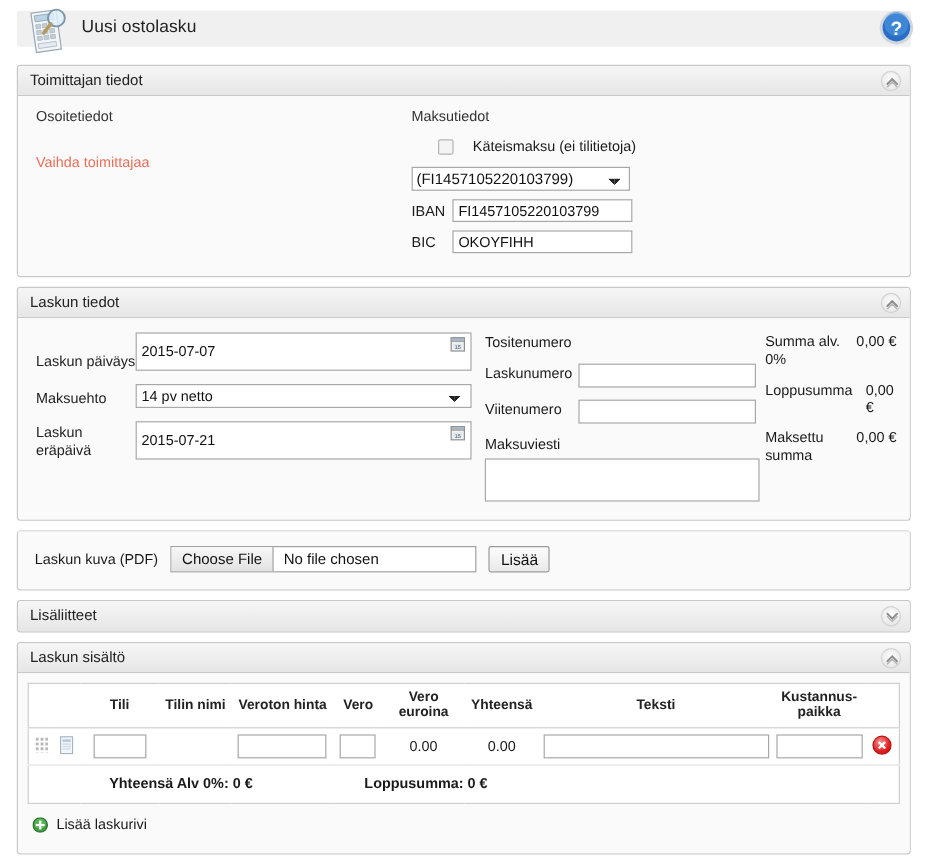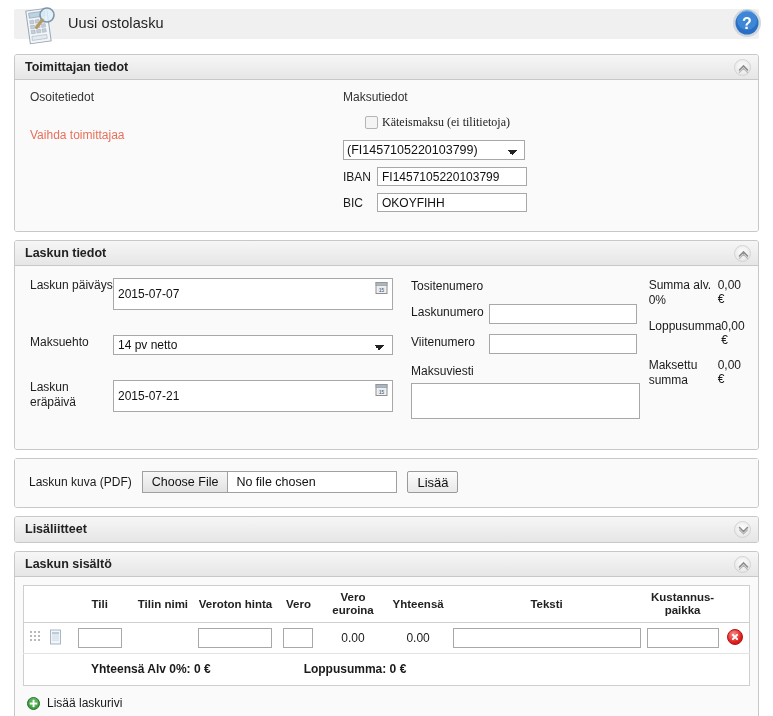--- a/index.html
+++ b/index.html
@@ -51,21 +51,21 @@
     margin: 0 14px 8px 14px;
     border: 1px solid #c8c8c8;
     border-radius: 3px;
     background: #fafafa;
   }
   .panel-head {
     position: relative;
     height: 25px;
     line-height: 25px;
     padding: 0 10px;
-    font-weight: bold;
+    font-weight: normal;
     font-size: 12.5px;
     color: #222;
     background: linear-gradient(to bottom, #f6f6f6 0%, #e6e6e6 100%);
     border-bottom: 1px solid #c8c8c8;
     border-radius: 2px 2px 0 0;
   }
   .panel-head.flat { border-bottom: none; border-radius: 2px; }
   .toggler {
     position: absolute;
     right: 7px; top: 4px;
@@ -95,21 +95,21 @@
 
   .cash-row { display: flex; align-items: center; margin: 0 0 10px 22px; }
   .cb {
     width: 13px; height: 13px;
     border: 1px solid #b4b4b4;
     background: #f4f4f4;
     border-radius: 2px;
     display: inline-block;
     cursor: pointer;
   }
-  .cash-row .cb-label { margin-left: 4px; font-size: 12px; font-family: Liberation Serif, serif; }
+  .cash-row .cb-label { margin-left: 16px; font-size: 12px; }
 
   input[type=text], textarea, select {
     font-family: "Liberation Sans", sans-serif;
     font-size: 12px;
     color: #111;
     border: 1px solid #a8a8a8;
     background: #ffffff;
     padding: 2px 4px;
     border-radius: 0;
     outline: none;
@@ -132,21 +132,21 @@
   .fld-row .fl { width: 34px; font-size: 12px; }
   .in-iban { width: 150px; height: 19px; }
   .in-bic  { width: 150px; height: 19px; }
 
   
   .inv-wrap { display: flex; padding-top: 2px; }
   .inv-c1 { width: 390px; }
   .inv-c2 { width: 240px; }
   .inv-c3 { flex: 1; }
 
-  .r { display: flex; align-items: flex-start; margin-bottom: 25px; }
+  .r { display: flex; align-items: flex-end; margin-bottom: 11px; }
   .r .lab { width: 88px; padding-left: 5px; font-size: 12px; line-height: 15px; color: #222; }
   .date-box { position: relative; width: 280px; }
   .date-box input { width: 280px; height: 32px; padding-right: 36px; }
   .cal-ico {
     position: absolute; right: 4px; top: 3px;
     width: 14px; height: 14px;
     cursor: pointer;
   }
   .sel-term {
     width: 280px; height: 20px;
@@ -398,21 +398,21 @@
           <div class="lab2" style="width:auto;margin-bottom:2px;">Maksuviesti</div>
           <textarea class="msg-area" style=""></textarea>
         </div>
       </div>
 
       <div class="inv-c3">
         <div class="tot-row">
           <div class="tot-lab">Summa alv. 0%</div>
           <div class="tot-val">0,00 €</div>
         </div>
-        <div class="tot-row" style="margin-top:9px;">
+        <div class="tot-row" style="margin-top:9px;gap:11px;">
           <div class="tot-lab">Loppusumma</div>
           <div class="tot-val">0,00 €</div>
         </div>
         <div class="tot-row">
           <div class="tot-lab">Maksettu summa</div>
           <div class="tot-val">0,00 €</div>
         </div>
       </div>
 
     </div>

